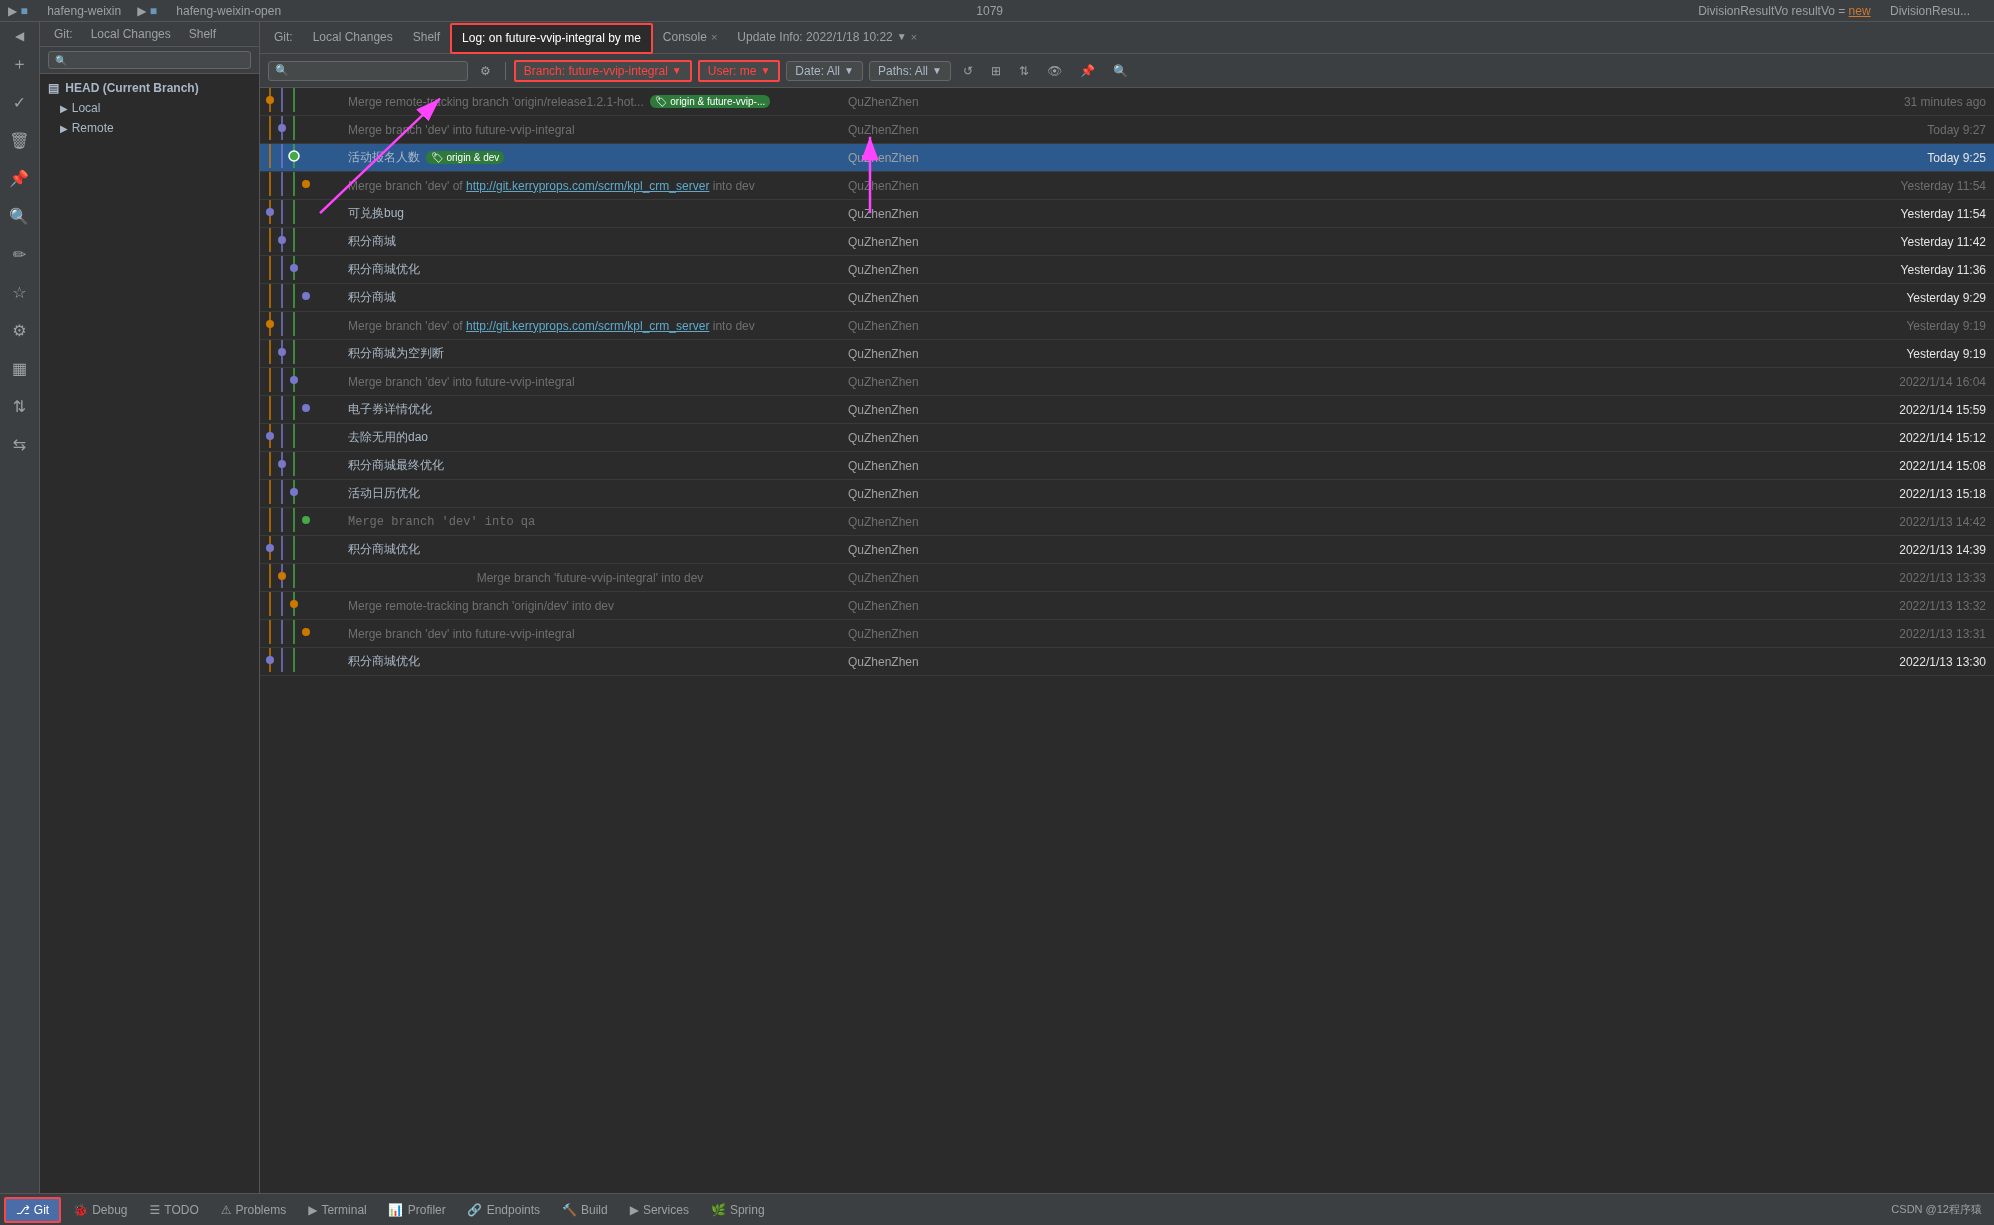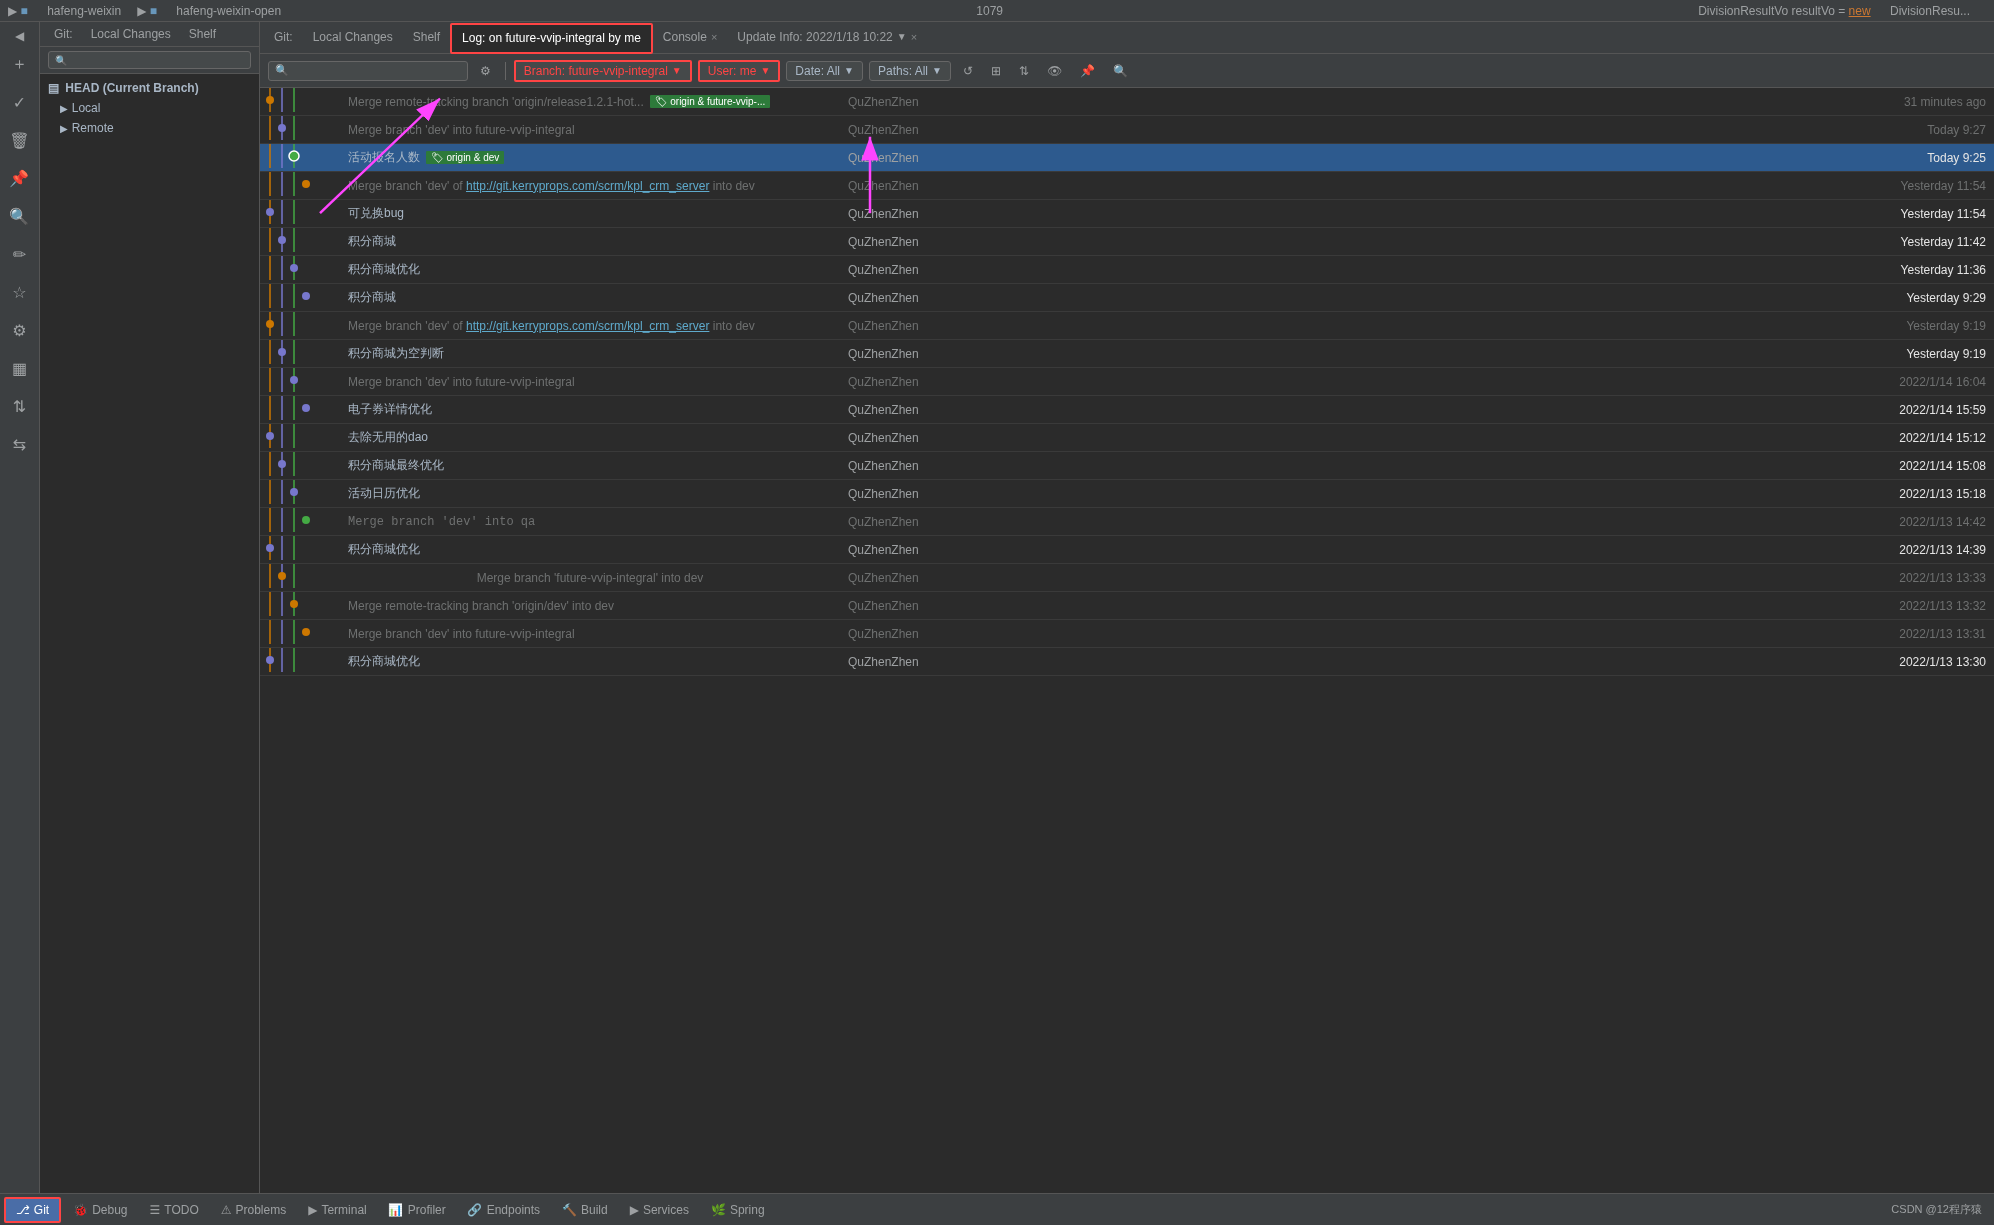--- a/index.html
+++ b/index.html
@@ -228,21 +228,21 @@
       font-size: 12px;
       vertical-align: middle;
     }
     .graph-col { width: 80px; padding: 0 !important; }
     .msg-col { max-width: 0; overflow: hidden; text-overflow: ellipsis; white-space: nowrap; }
     .tag-badge {
       background: #2d7a3a;
       color: #fff;
       font-size: 10px;
       padding: 1px 5px;
-      border-radius: 1px;
+      border-radius: 6px;
       white-space: nowrap;
     }
     .author-col { color: #9da0a2; white-space: nowrap; }
     .date-col { color: #e5e5e5; white-space: nowrap; text-align: right; }
     .merge-row td { color: #6e7070; }
     .link-text { color: #5faacc; text-decoration: underline; cursor: pointer; }
 
     
     .bottom-bar {
       height: 32px;

